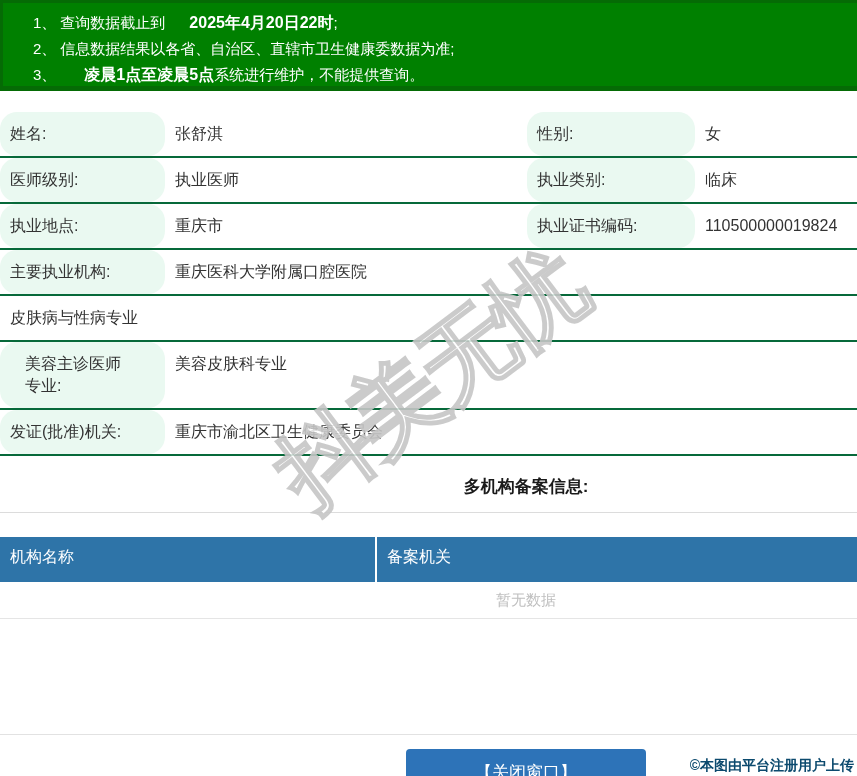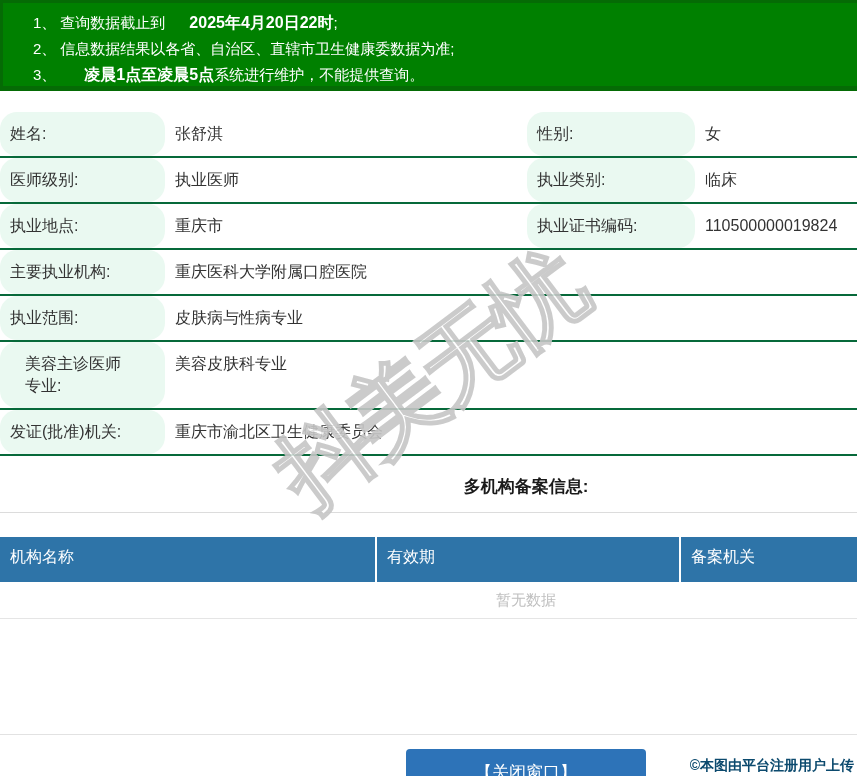--- a/index.html
+++ b/index.html
@@ -105,42 +105,40 @@
       <div class="cell label">执业证书编码:</div>
       <div class="cell value">110500000019824</div>
     </div>
 
     <div class="irow single">
       <div class="cell label">主要执业机构:</div>
       <div class="cell value">重庆医科大学附属口腔医院</div>
     </div>
 
     <div class="irow single">
-      <div class="cell label">执业范围:</div>
       <div class="cell value">皮肤病与性病专业</div>
     </div>
 
     <div class="irow single">
       <div class="cell label narrow">美容主诊医师专业:</div>
       <div class="cell value">美容皮肤科专业</div>
     </div>
 
     <div class="irow single">
       <div class="cell label">发证(批准)机关:</div>
       <div class="cell value">重庆市渝北区卫生健康委员会</div>
     </div>
 
   </div>
 
   <div class="section-title">多机构备案信息:</div>
   <div class="hr"></div>
 
   <div class="org-header">
     <div class="hcell">机构名称</div>
-    <div class="hcell">有效期</div>
     <div class="hcell">备案机关</div>
   </div>
   <div class="org-empty">暂无数据</div>
 
   <div class="spacer"></div>
 
   <div class="footer">
     <button class="close-btn">【关闭窗口】</button>
   </div>
 

